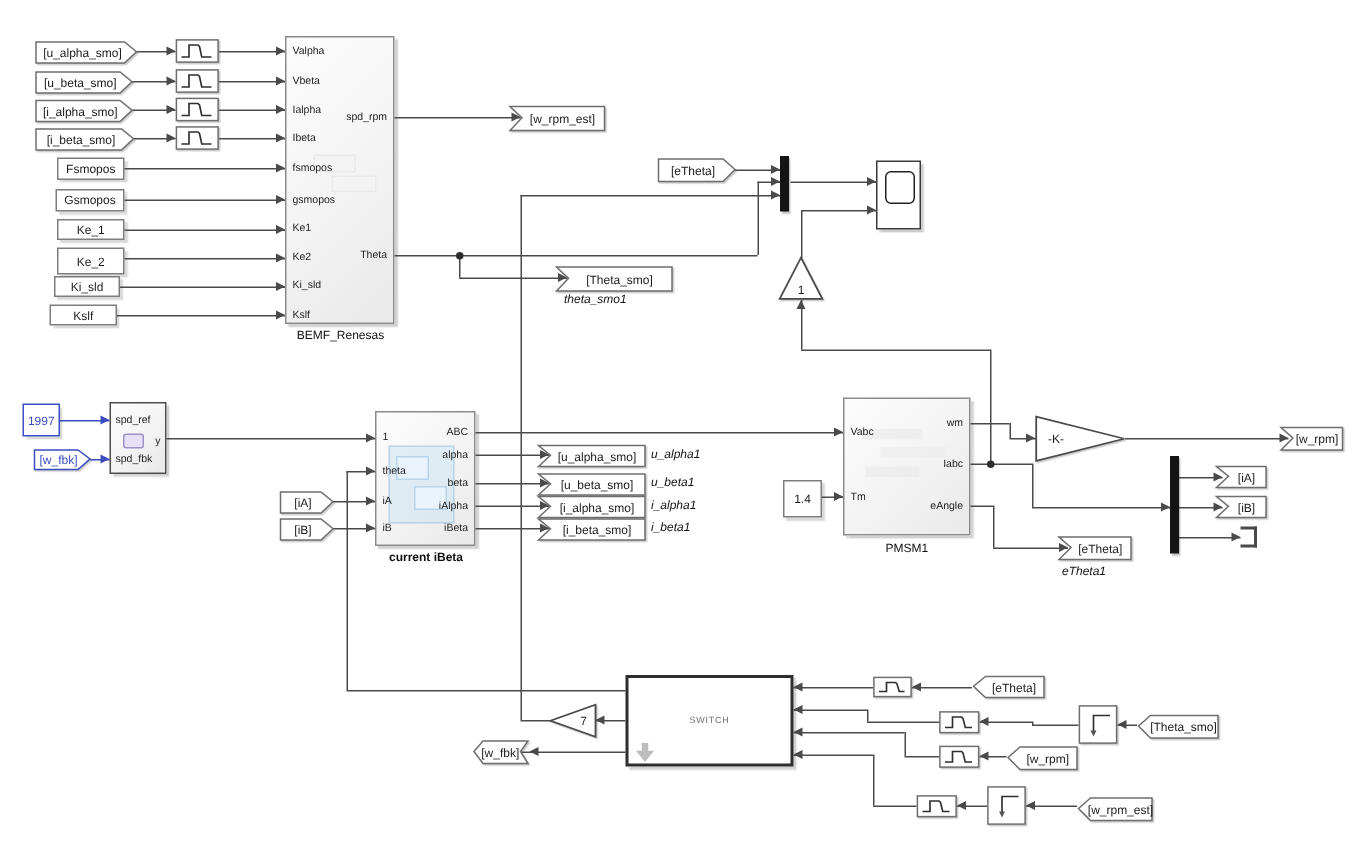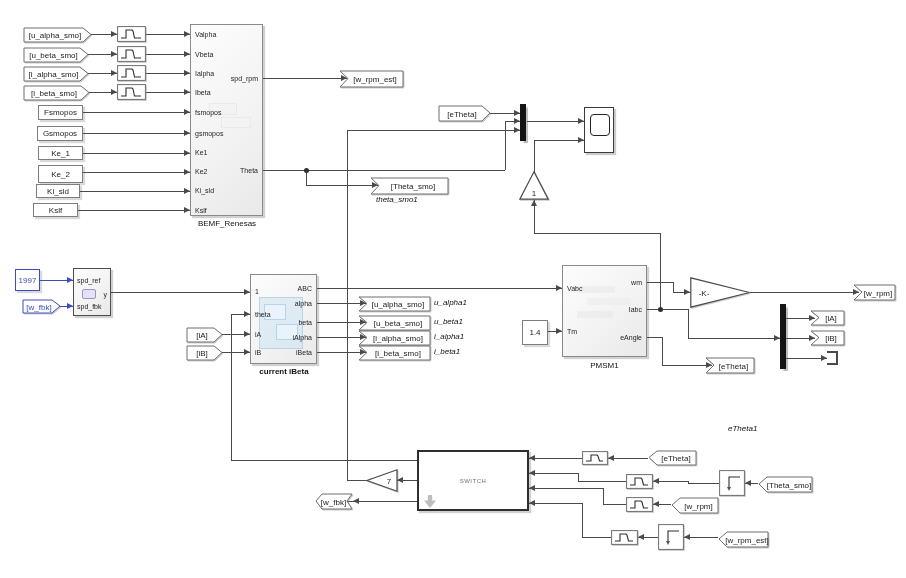--- a/index.html
+++ b/index.html
@@ -390,14 +390,14 @@
     <svg width="26" height="26" class="smallblk" style="left: 658px; top: 524px;">
       <rect x="0.6" y="0.6" width="24.8" height="24.8" fill="#fff" stroke="#6e6e6e" stroke-width="1"></rect>
       <polyline points="10,19 10,7 21,7" fill="none" stroke="#2e2e2e" stroke-width="1.1"></polyline>
       <polygon points="8,17 12,17 10,21" fill="#555"></polygon>
     </svg>
     <div class="annot" style="left: 376px; top: 195px;">theta_smo1</div>
     <div class="annot" style="left: 434px; top: 298px;">u_alpha1</div>
     <div class="annot" style="left: 434px; top: 317px;">u_beta1</div>
     <div class="annot" style="left: 434px; top: 332px;">i_alpha1</div>
     <div class="annot" style="left: 434px; top: 347px;">i_beta1</div>
-    <div class="annot" style="left: 728px; top: 376px; margin-top: 48px;">eTheta1</div>
+    <div class="annot" style="left: 708px; top: 376px;">eTheta1</div>
   </div>
 
 </body></html>

